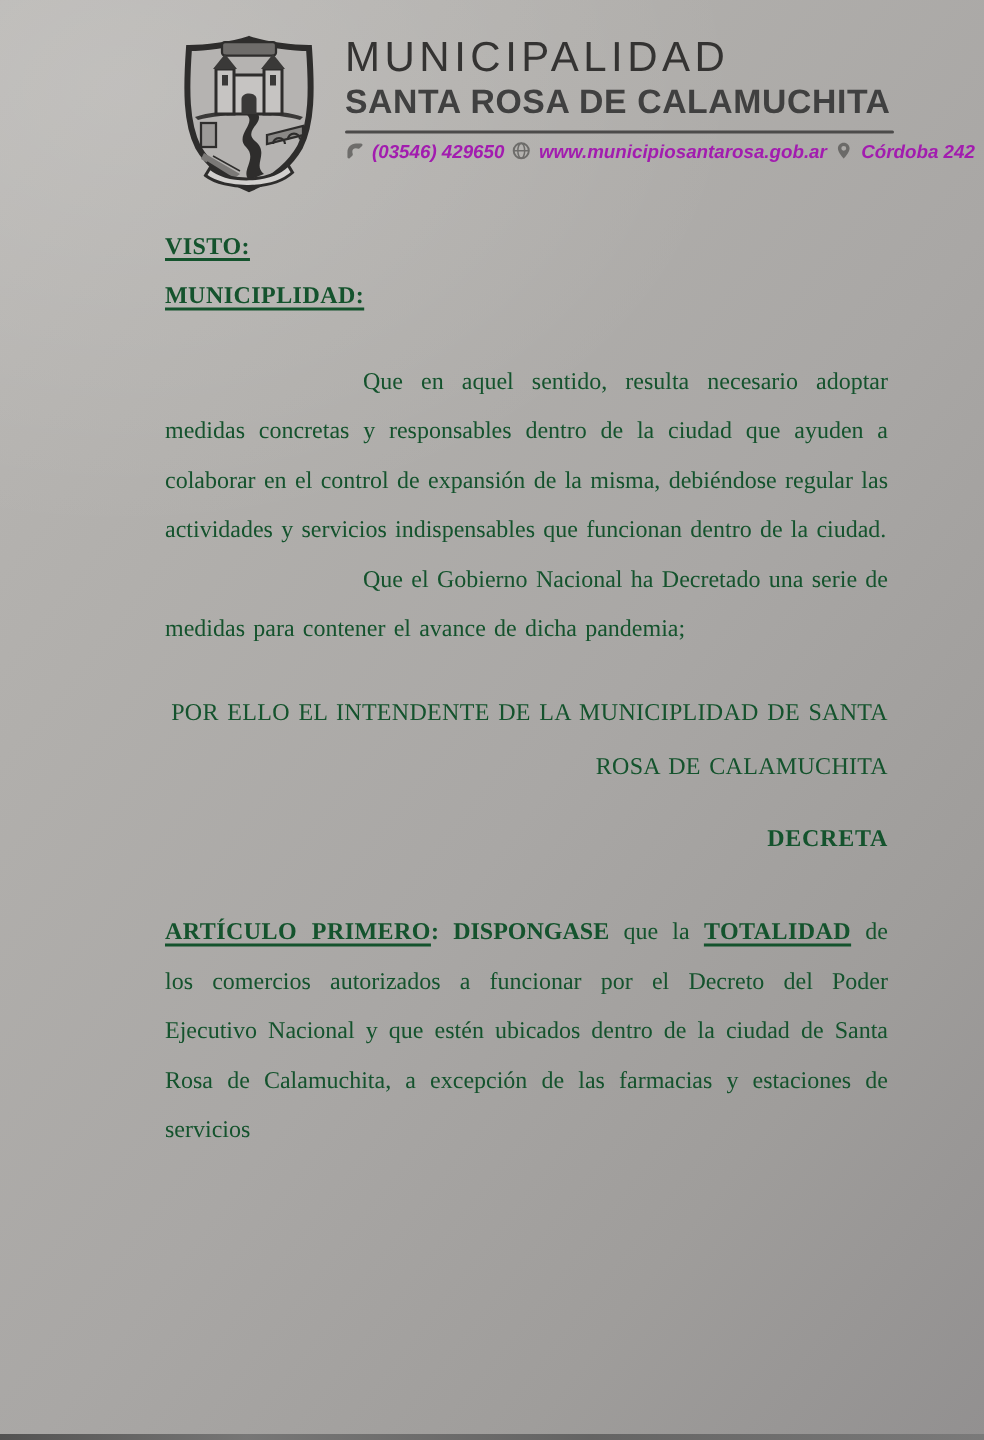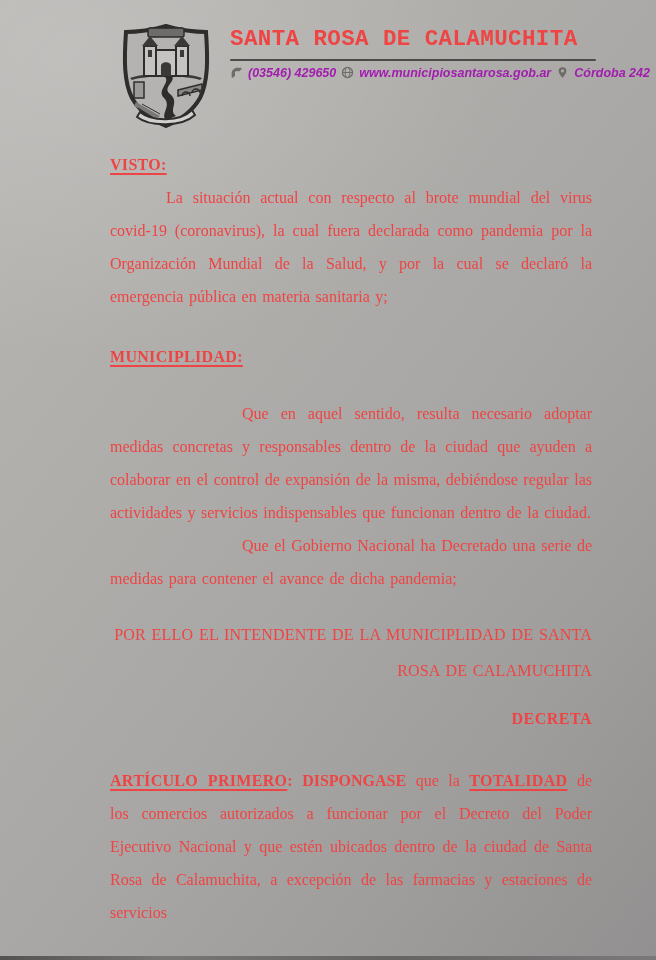--- a/index.html
+++ b/index.html
@@ -26,37 +26,37 @@
   
   .header { position: absolute; left: 116px; top: 16px; width: 480px; }
   .logo { position: absolute; left: 0; top: 4px; width: 100px; height: 110px; }
   .head-text { position: absolute; left: 114px; top: 8px; width: 366px; color: #2c2b2a; }
   .org-line1 {
     font-family: "Liberation Sans", sans-serif;
     font-size: 28px; font-weight: 500; letter-spacing: 3px; color: #343332;
     line-height: 1;
   }
   .org-line2 {
-    font-family: Liberation Mono, monospace;
-    font-size: 22.5px; font-weight: 800; letter-spacing: 0.4px; color: #ef4444;
+    font-family: Liberation Sans, sans-serif;
+    font-size: 22.5px; font-weight: 800; letter-spacing: 0.4px; color: #404040;
     line-height: 1.15; margin-top: 3px; white-space: nowrap;
   }
   .head-rule { margin-top: 6px; height: 2px; background: #4c4b4a; border-radius: 1px; }
   .contact {
     margin-top: 5px;
     font-family: "Liberation Sans", sans-serif;
     font-style: italic; font-size: 12.5px; font-weight: 600; color: #a21caf;
     display: flex; align-items: flex-start; gap: 5px; white-space: nowrap;
   }
   .cicon { width: 13px; height: 13px; flex: 0 0 auto; opacity: .75; }
 
   
   .doc {
     position: absolute; left: 110px; top: 148px; width: 482px;
-    font-size: 16px; color: #ef4444; line-height: 33px;
+    font-size: 16px; color: #14532d; line-height: 33px;
     text-align: justify; word-spacing: 1.5px;
   }
   .h-underline {
     font-weight: bold; text-decoration: underline;
     text-underline-offset: 3px; text-decoration-thickness: 1.5px;
     letter-spacing: 0.3px;
   }
   .sect-head { text-align: left; }
   .p-visto { text-indent: 56px; margin: 0 0 27px 0; }
   .gap-considerando { height: 24px; }
@@ -105,20 +105,21 @@
 
     <rect x="18" y="62" width="10" height="16" fill="#9c9a98" stroke="#2e2d2c" stroke-width="1.5"></rect>
 
     <path d="M20 82 L44 96 L40 99 L18 86 Z" fill="#7b7977"></path>
     <path d="M22 88 L38 98 M26 84 L44 94" stroke="#2e2d2c" stroke-width="1"></path>
 
     <path d="M24 92 C36 102 64 102 76 90 L79 95 C66 107 34 107 21 97 Z" fill="#d2d0ce" stroke="#2e2d2c" stroke-width="2"></path>
   </svg>
 
   <div class="head-text">
+    <div class="org-line1">MUNICIPALIDAD</div>
     <div class="org-line2">SANTA ROSA DE CALAMUCHITA</div>
     <div class="head-rule"></div>
     <div class="contact">
       <svg class="cicon" viewBox="0 0 16 16" aria-hidden="true">
         <path d="M2 9 C2 5 5 2 9 2 L13 2 C14 2 15 3 14 4 L12 6 C11 7 10 6 9 6 C7 6 6 7 6 9 C6 10 7 11 6 12 L4 14 C3 15 2 14 2 13 Z" fill="#565553"></path>
       </svg>
       <span>(03546) 429650</span>
       <svg class="cicon" viewBox="0 0 16 16" aria-hidden="true">
         <circle cx="8" cy="8" r="6.2" fill="none" stroke="#565553" stroke-width="1.6"></circle>
         <ellipse cx="8" cy="8" rx="2.8" ry="6.2" fill="none" stroke="#565553" stroke-width="1.2"></ellipse>
@@ -131,21 +132,20 @@
       <span>Córdoba 242</span>
     </div>
   </div>
 </div>
 
 <div class="doc">
 
   <div class="sect-head">
     <span class="h-underline">VISTO:</span>
   </div>
-  <p class="p-visto">La situación actual con respecto al brote mundial del virus covid-19 (coronavirus), la cual fuera declarada como pandemia por la Organización Mundial de la Salud, y por la cual se declaró la emergencia pública en materia sanitaria y;</p>
 
   <div class="sect-head">
     <span class="h-underline">MUNICIPLIDAD:</span>
   </div>
   <div class="gap-considerando"></div>
   <p class="p-que">Que en aquel sentido, resulta necesario adoptar medidas concretas y responsables dentro de la ciudad que ayuden a colaborar en el control de expansión de la misma, debiéndose regular las actividades y servicios indispensables que funcionan dentro de la ciudad.</p>
   <p class="p-que">Que el Gobierno Nacional ha Decretado una serie de medidas para contener el avance de dicha pandemia;</p>
 
   <div class="por-ello">POR ELLO EL INTENDENTE DE LA MUNICIPLIDAD DE SANTA ROSA DE CALAMUCHITA</div>
 

